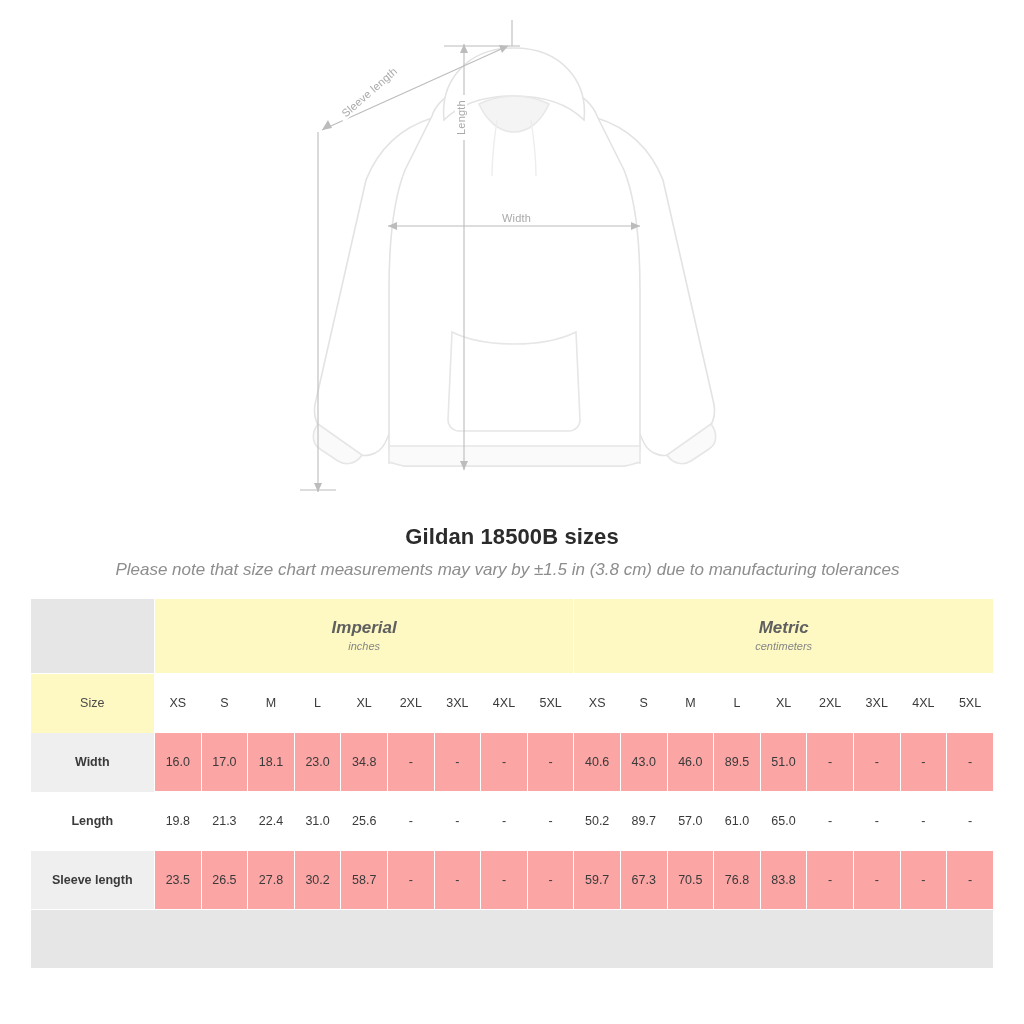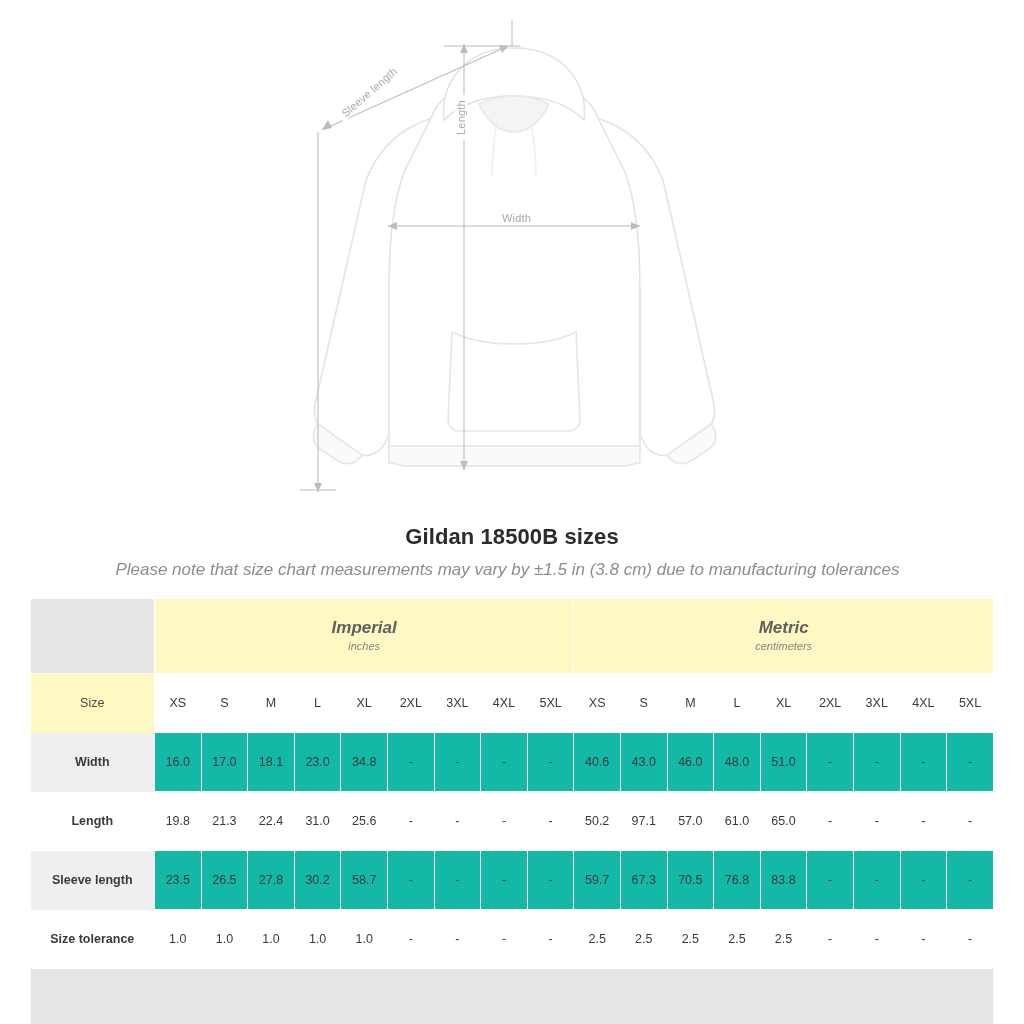--- a/index.html
+++ b/index.html
@@ -132,21 +132,21 @@
     font-size: 12.5px;
   }
   .head-row td.rowhead {
     border: none;
     background: #fef9c3;
     font-weight: normal;
     color: #4a4a4a;
   }
 
   tbody tr { height: 59px; }
-  tbody tr.odd td { background: #14b8a6; }
+  tbody tr.odd td { background: #fca5a5; }
   tbody tr.even td { background: #ffffff; }
   tbody td {
     border-left: 1px solid #e4e4e4;
     border-right: 1px solid #e4e4e4;
     border-top: 1px solid #e4e4e4;
     border-bottom: 1px solid #e4e4e4;
   }
   tbody td.rowhead {
     font-weight: bold;
     color: #3a3a3a;
@@ -296,41 +296,41 @@
         <td>18.1</td>
         <td>23.0</td>
         <td>34.8</td>
         <td>-</td>
         <td>-</td>
         <td>-</td>
         <td>-</td>
         <td>40.6</td>
         <td>43.0</td>
         <td>46.0</td>
-        <td>48.0</td>
+        <td>89.5</td>
         <td>51.0</td>
         <td>-</td>
         <td>-</td>
         <td>-</td>
         <td>-</td>
       </tr>
 
       <tr class="even">
         <td class="rowhead">Length</td>
         <td>19.8</td>
         <td>21.3</td>
         <td>22.4</td>
         <td>31.0</td>
         <td>25.6</td>
         <td>-</td>
         <td>-</td>
         <td>-</td>
         <td>-</td>
         <td>50.2</td>
-        <td>97.1</td>
+        <td>89.7</td>
         <td>57.0</td>
         <td>61.0</td>
         <td>65.0</td>
         <td>-</td>
         <td>-</td>
         <td>-</td>
         <td>-</td>
       </tr>
 
       <tr class="odd">
@@ -348,39 +348,18 @@
         <td>67.3</td>
         <td>70.5</td>
         <td>76.8</td>
         <td>83.8</td>
         <td>-</td>
         <td>-</td>
         <td>-</td>
         <td>-</td>
       </tr>
 
-      <tr class="even">
-        <td class="rowhead">Size tolerance</td>
-        <td>1.0</td>
-        <td>1.0</td>
-        <td>1.0</td>
-        <td>1.0</td>
-        <td>1.0</td>
-        <td>-</td>
-        <td>-</td>
-        <td>-</td>
-        <td>-</td>
-        <td>2.5</td>
-        <td>2.5</td>
-        <td>2.5</td>
-        <td>2.5</td>
-        <td>2.5</td>
-        <td>-</td>
-        <td>-</td>
-        <td>-</td>
-        <td>-</td>
-      </tr>
       <tr class="foot-row">
         <td colspan="19"></td>
       </tr>
     </tbody>
   </table>
 </div>
 
 </body></html>

